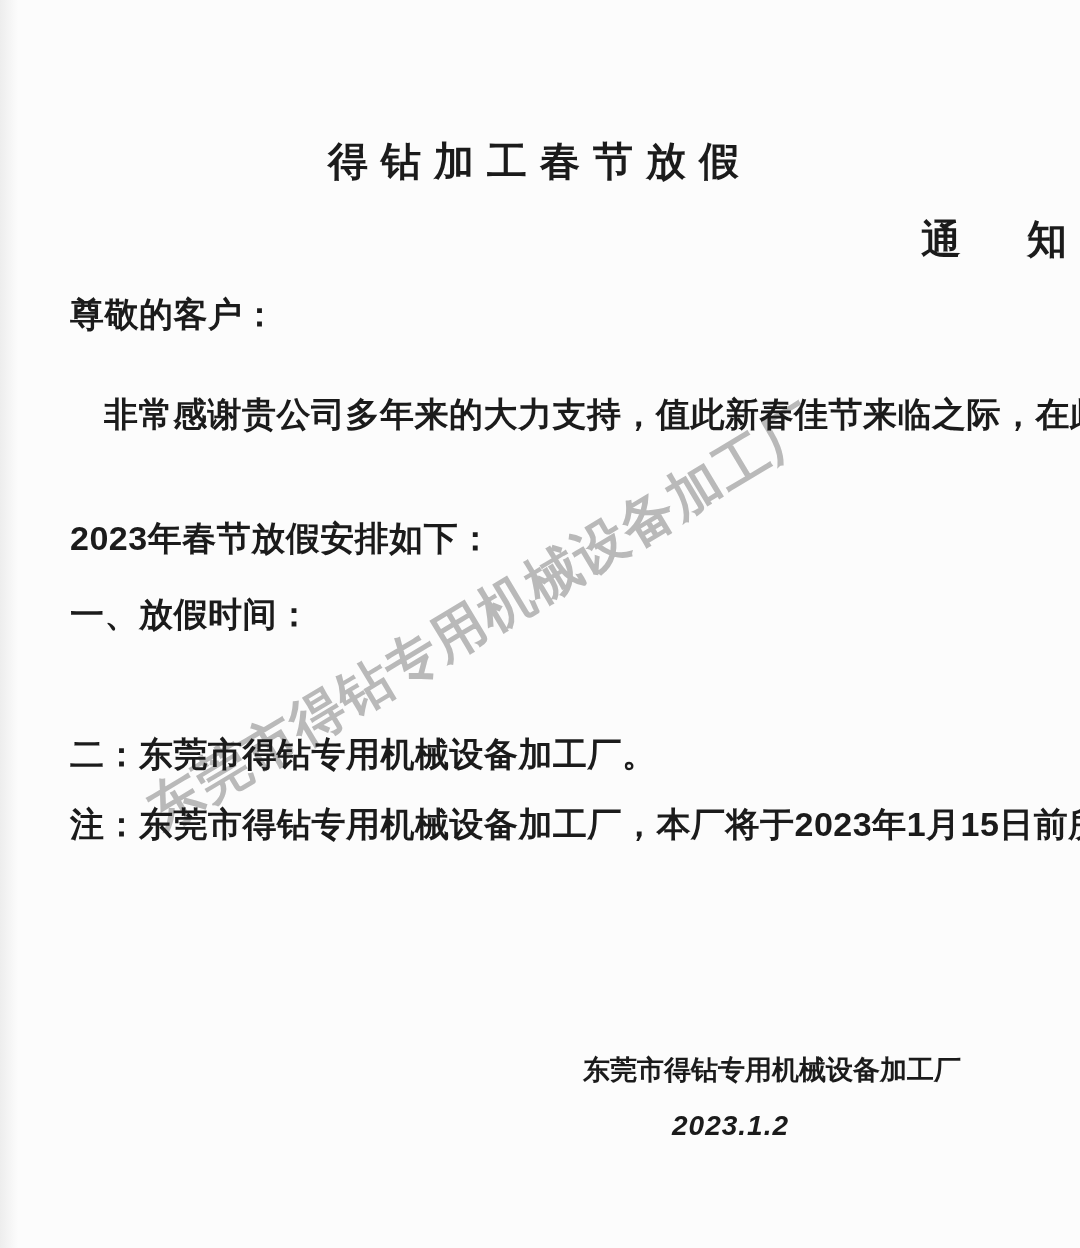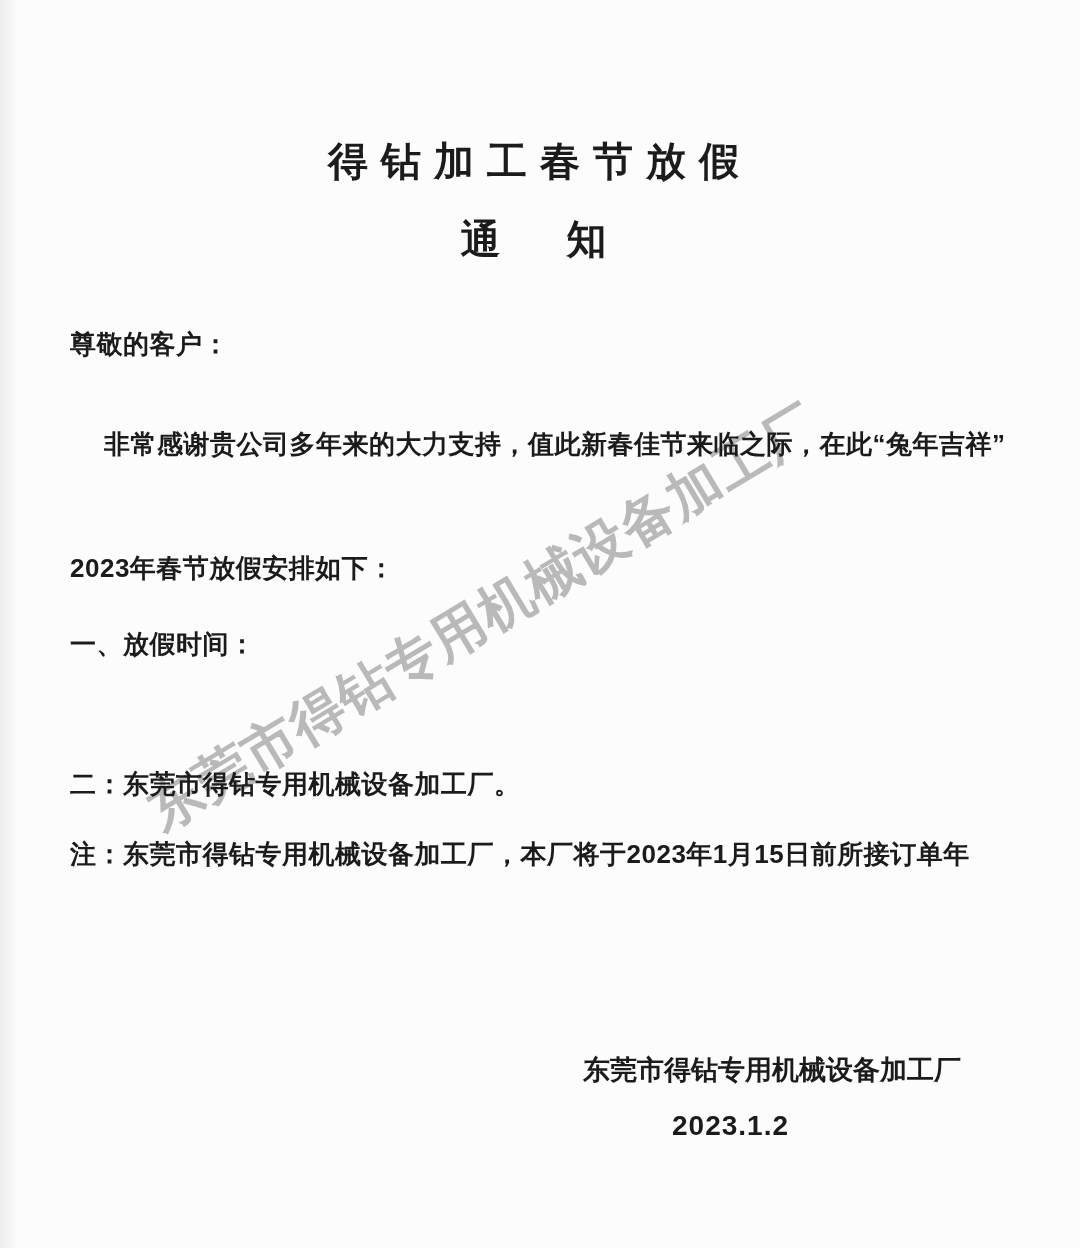--- a/index.html
+++ b/index.html
@@ -43,41 +43,40 @@
     position: absolute;
     left: 0;
     right: 0;
     margin: 0;
     text-align: center;
     font-size: 40px;
     letter-spacing: 13px;
     white-space: pre;
   }
   .title-main { top: 134px; }
-  .title-sub  { top: 212px; }
+  .title-sub  { top: 212px; text-align: right; }
   .line {
     position: absolute;
     left: 70px;
-    font-size: 26px;
+    font-size: 34px;
     letter-spacing: 0.5px;
     white-space: nowrap;
-    margin-top: 35px;
   }
   .indent { left: 104px; }
   .salutation { top: 292px; }
   .l0 { top: 392px; }
   .l1 { top: 454px; }
   .l2 { top: 516px; }
   .l3 { top: 592px; }
   .l4 { top: 662px; }
   .l5 { top: 732px; }
   .l6 { top: 802px; }
   .l7 { top: 867px; }
   .signature { position: absolute; left: 583px; top: 1052px; font-size: 27px; white-space: nowrap; }
-  .sign-date { position: absolute; left: 672px; top: 1110px; font-size: 28px; letter-spacing: 1px; }
+  .sign-date { position: absolute; left: 672px; top: 1110px; font-size: 28px; letter-spacing: 1px; font-style: italic; }
 </style>
 </head>
 <body>
 
 <div class="page">
 
   <div class="edge-shade"></div>
 
   <div class="watermark">东莞市得钻专用机械设备加工厂</div>
 

